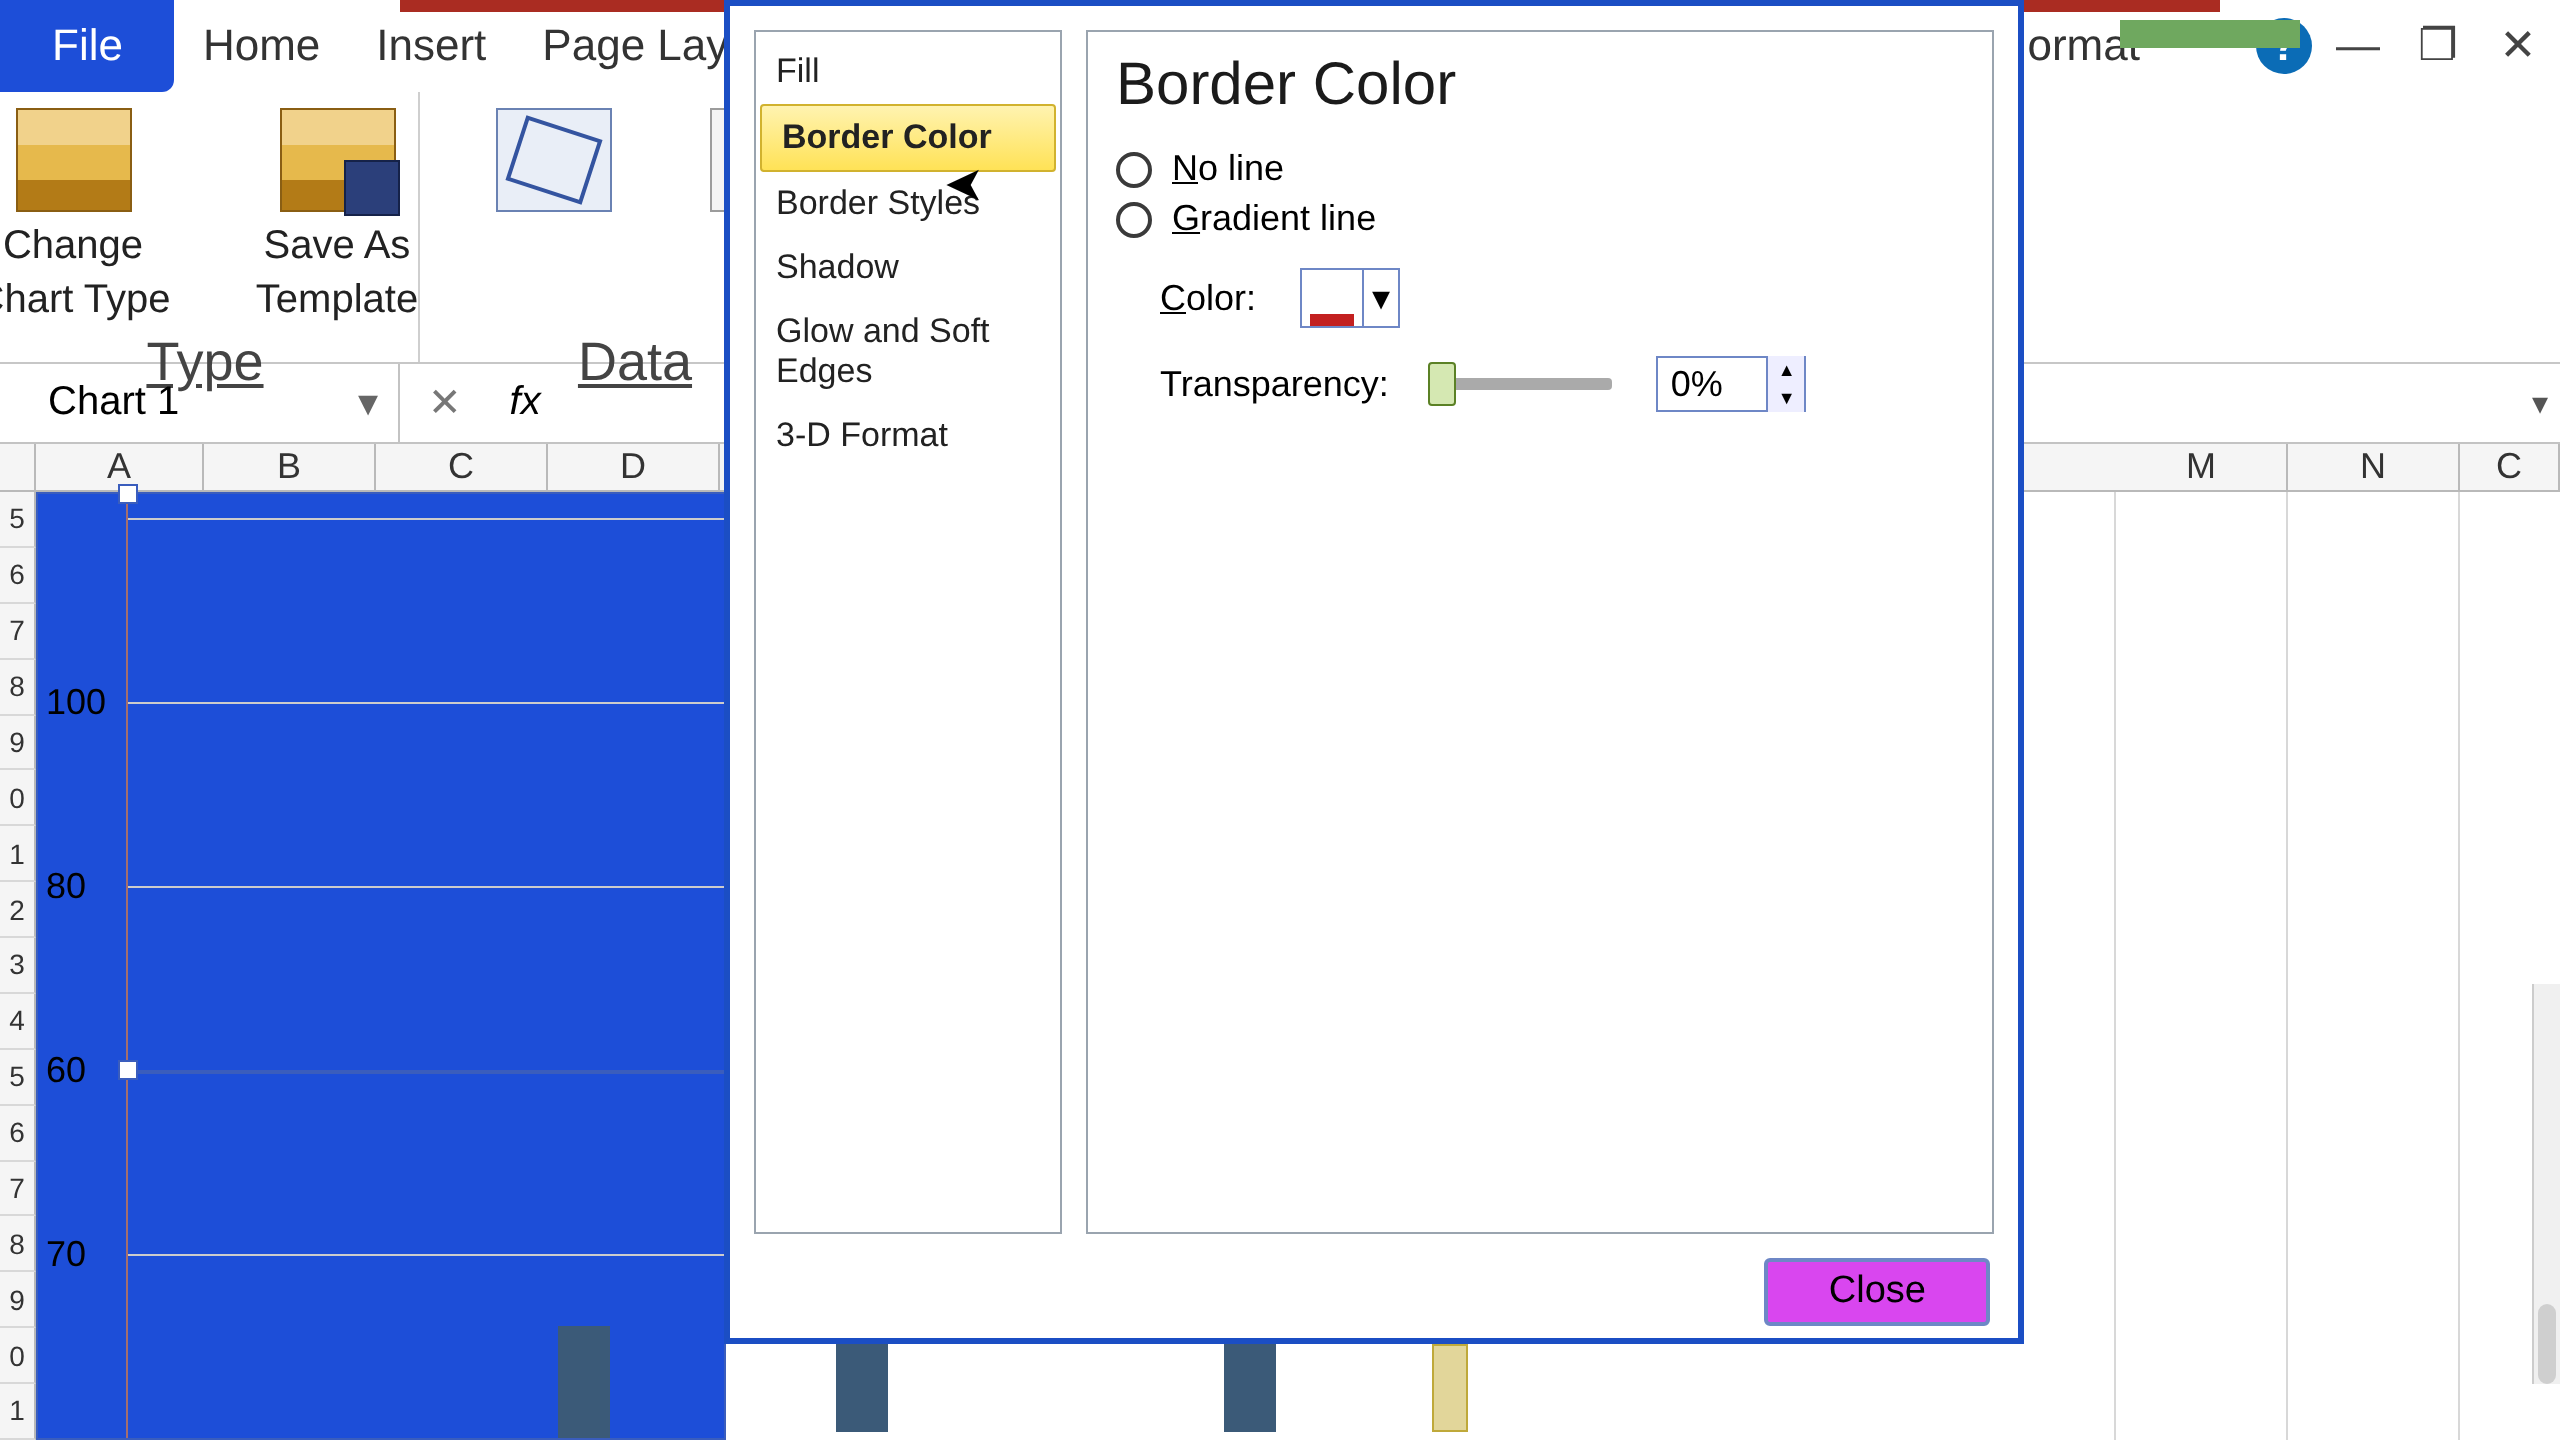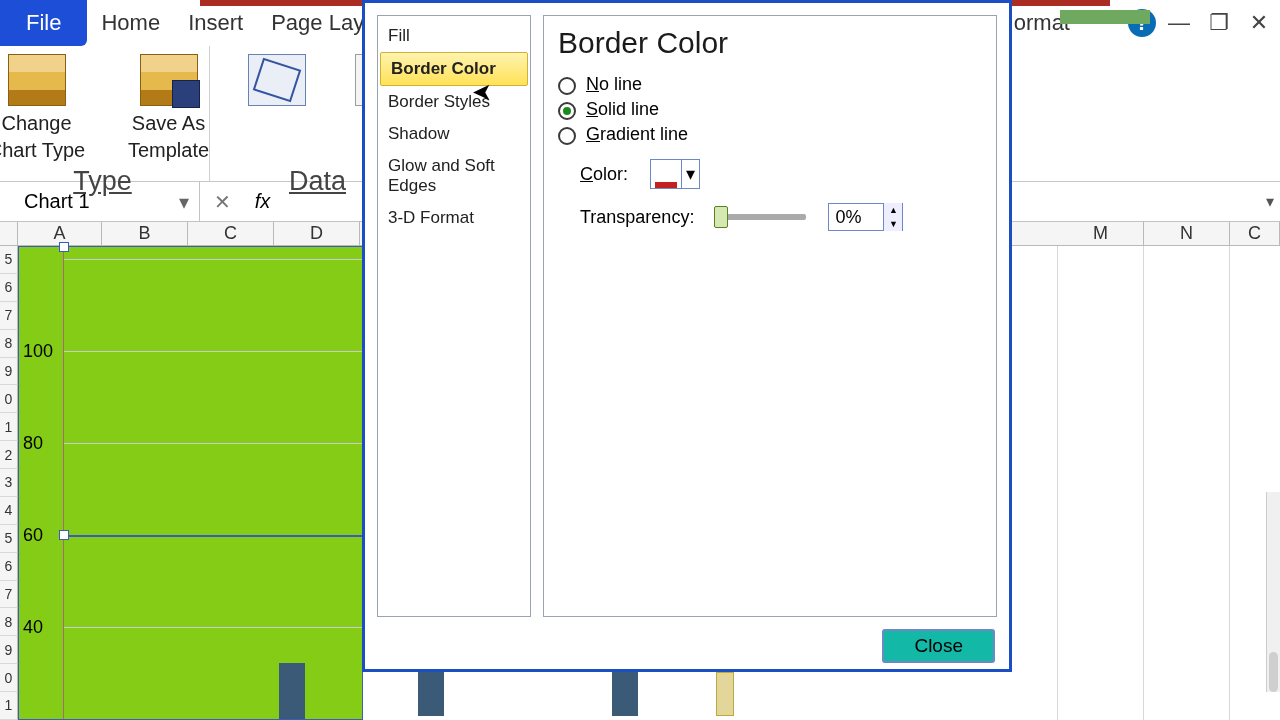--- a/index.html
+++ b/index.html
@@ -42,53 +42,53 @@
   .fx-expand{margin-left:auto;padding-right:6px;color:#555;font-size:16px;}
 
   
   .grid{position:relative;height:498px;}
   .colhdr{height:24px;display:flex;border-bottom:1px solid #b9b9b9;}
   .ch{border-right:1px solid #b9b9b9;display:flex;align-items:center;justify-content:center;font-size:18px;color:#333;background:#f5f5f5;}
   .rowhdrs{position:absolute;left:0;top:24px;bottom:0;width:18px;display:flex;flex-direction:column;}
   .rh{flex:1;border-bottom:1px solid #d8d8d8;border-right:1px solid #b9b9b9;background:#f5f5f5;font-size:14px;color:#333;display:flex;align-items:center;justify-content:center;}
   .cells{position:absolute;left:18px;top:24px;right:0;bottom:0;background:#fff;}
   .cells .vline{position:absolute;top:0;bottom:0;width:1px;background:#d8d8d8;}
-  .chart-area{position:absolute;left:18px;top:24px;width:345px;bottom:0;border:1px solid #3a5dbd;background:#84cc16;}
+  .chart-area{position:absolute;left:18px;top:24px;width:345px;bottom:0;border:1px solid #3a5dbd;background:#1d4ed8;}
   .yaxis{position:absolute;left:4px;width:40px;font-size:18px;color:#000;}
   .gridline{position:absolute;left:44px;right:0;height:1px;background:#ccc;}
   .axisline{position:absolute;left:44px;top:0;bottom:0;width:1px;background:#a46e6e;}
   .handle{position:absolute;width:10px;height:10px;border:1px solid #3a5dbd;background:#fff;}
   .bar{position:absolute;bottom:0;width:26px;background:#3b5a78;}
   .dashv{position:absolute;bottom:0;top:420px;width:0;border-left:2px dashed #777;}
 
   
   .dialog{position:absolute;left:362px;top:0;width:650px;height:672px;border:3px solid #1b4ec4;background:#fff;}
   .dlg-body{display:flex;padding:12px;gap:12px;height:626px;}
   .sidelist{width:154px;border:1px solid #9aa4af;padding:4px 0;}
   .sidelist div{padding:6px 10px;font-size:17px;color:#222;}
   .sidelist .sel{background:linear-gradient(#fff3b0,#ffe256);border:1px solid #d1b22e;font-weight:bold;margin:0 2px;border-radius:2px;}
   .mainpane{flex:1;border:1px solid #9aa4af;padding:10px 14px;}
   .mainpane h1{font-size:30px;font-weight:normal;color:#1b1b1b;margin-bottom:14px;}
-  .opt{display:flex;align-items:flex-end;gap:10px;font-size:18px;color:#000;margin:4px 0;}
+  .opt{display:flex;align-items:center;gap:10px;font-size:18px;color:#000;margin:4px 0;}
   .radio{width:18px;height:18px;border:2px solid #3a3a3a;border-radius:50%;display:inline-flex;align-items:center;justify-content:center;}
   .radio.sel::after{content:"";width:8px;height:8px;background:#1a8a1a;border-radius:50%;}
   .ul{text-decoration:underline;}
   .row-ctrl{display:flex;align-items:center;gap:22px;margin:14px 0 0 22px;font-size:18px;}
   .colorbtn{display:flex;align-items:center;border:1px solid #6e87c6;height:30px;}
   .colorbtn .sw{width:30px;height:100%;background:#fff;display:flex;align-items:flex-end;justify-content:center;}
   .colorbtn .sw::after{content:"";width:22px;height:6px;background:#c32020;}
   .colorbtn .ar{width:18px;display:flex;align-items:center;justify-content:center;border-left:1px solid #6e87c6;height:100%;}
   .slider{position:relative;width:90px;height:6px;background:#aaa;border-radius:2px;}
   .slider .thumb{position:absolute;left:-2px;top:-8px;width:14px;height:22px;border:1px solid #5b8125;background:#d5e8b2;border-radius:2px;}
   .spin{display:flex;align-items:center;border:1px solid #6e87c6;height:28px;}
   .spin input{width:54px;border:0;font-size:18px;padding-left:6px;outline:none;}
   .spin .btns{display:flex;flex-direction:column;border-left:1px solid #6e87c6;}
   .spin .btns span{width:18px;height:14px;display:flex;align-items:center;justify-content:center;font-size:9px;background:#eef;}
   .dlg-foot{display:flex;justify-content:flex-end;padding:0 14px 12px 0;}
-  .closebtn{border:2px solid #6e87c6;background:#14b8a6;padding:4px 30px;font-size:19px;border-radius:3px;}
+  .closebtn{border:2px solid #6e87c6;background:#d946ef;padding:4px 30px;font-size:19px;border-radius:3px;}
 
   .cursor{position:absolute;left:472px;top:78px;font-size:24px;transform:scaleX(-1);z-index:50;pointer-events:none;}
   .scrollstub{position:absolute;right:0;top:270px;width:14px;height:200px;background:#f0f0f0;border-left:1px solid #ccc;}
   .scrollstub::before{content:"";position:absolute;left:2px;right:2px;top:160px;height:40px;background:#cfcfcf;border-radius:6px;}
 </style>
 </head>
 <body>
 
 <div class="title-stripe"></div>
 <div class="title-patch"></div>
@@ -189,21 +189,21 @@
     <div class="vline" style="left:342px"></div>
     <div class="vline" style="right:222px"></div>
     <div class="vline" style="right:136px"></div>
     <div class="vline" style="right:50px"></div>
   </div>
 
   <div class="chart-area">
     <span class="yaxis" style="top:94px">100</span>
     <span class="yaxis" style="top:186px">80</span>
     <span class="yaxis" style="top:278px">60</span>
-    <span class="yaxis" style="top:370px">40</span>
+    <span class="yaxis" style="top:370px">70</span>
     <div class="gridline" style="top:12px"></div>
     <div class="gridline" style="top:104px"></div>
     <div class="gridline" style="top:196px"></div>
     <div class="gridline" style="top:288px;background:#3a5dbd;height:2px"></div>
     <div class="gridline" style="top:380px"></div>
     <div class="axisline"></div>
     <div class="handle" style="left:40px;top:-5px"></div>
     <div class="handle" style="left:40px;top:283px"></div>
     <div class="bar" style="left:260px;height:56px"></div>
   </div>
@@ -224,24 +224,20 @@
       <div>Border Styles</div>
       <div>Shadow</div>
       <div>Glow and Soft Edges</div>
       <div>3-D Format</div>
     </div>
     <div class="mainpane">
       <h1>Border Color</h1>
       <div class="opt">
           <span class="radio"></span>
           <span><span class="ul">N</span><span>o line</span></span>
-        </div>
-      <div class="opt">
-          <span class="radio sel"></span>
-          <span><span class="ul">S</span>olid line</span>
         </div>
       <div class="opt">
           <span class="radio"></span>
           <span><span class="ul">G</span>radient line</span>
         </div>
       <div class="row-ctrl">
         <span><span class="ul">C</span>olor:</span>
         <div class="colorbtn">
           <div class="sw"></div>
           <div class="ar">▾</div>

